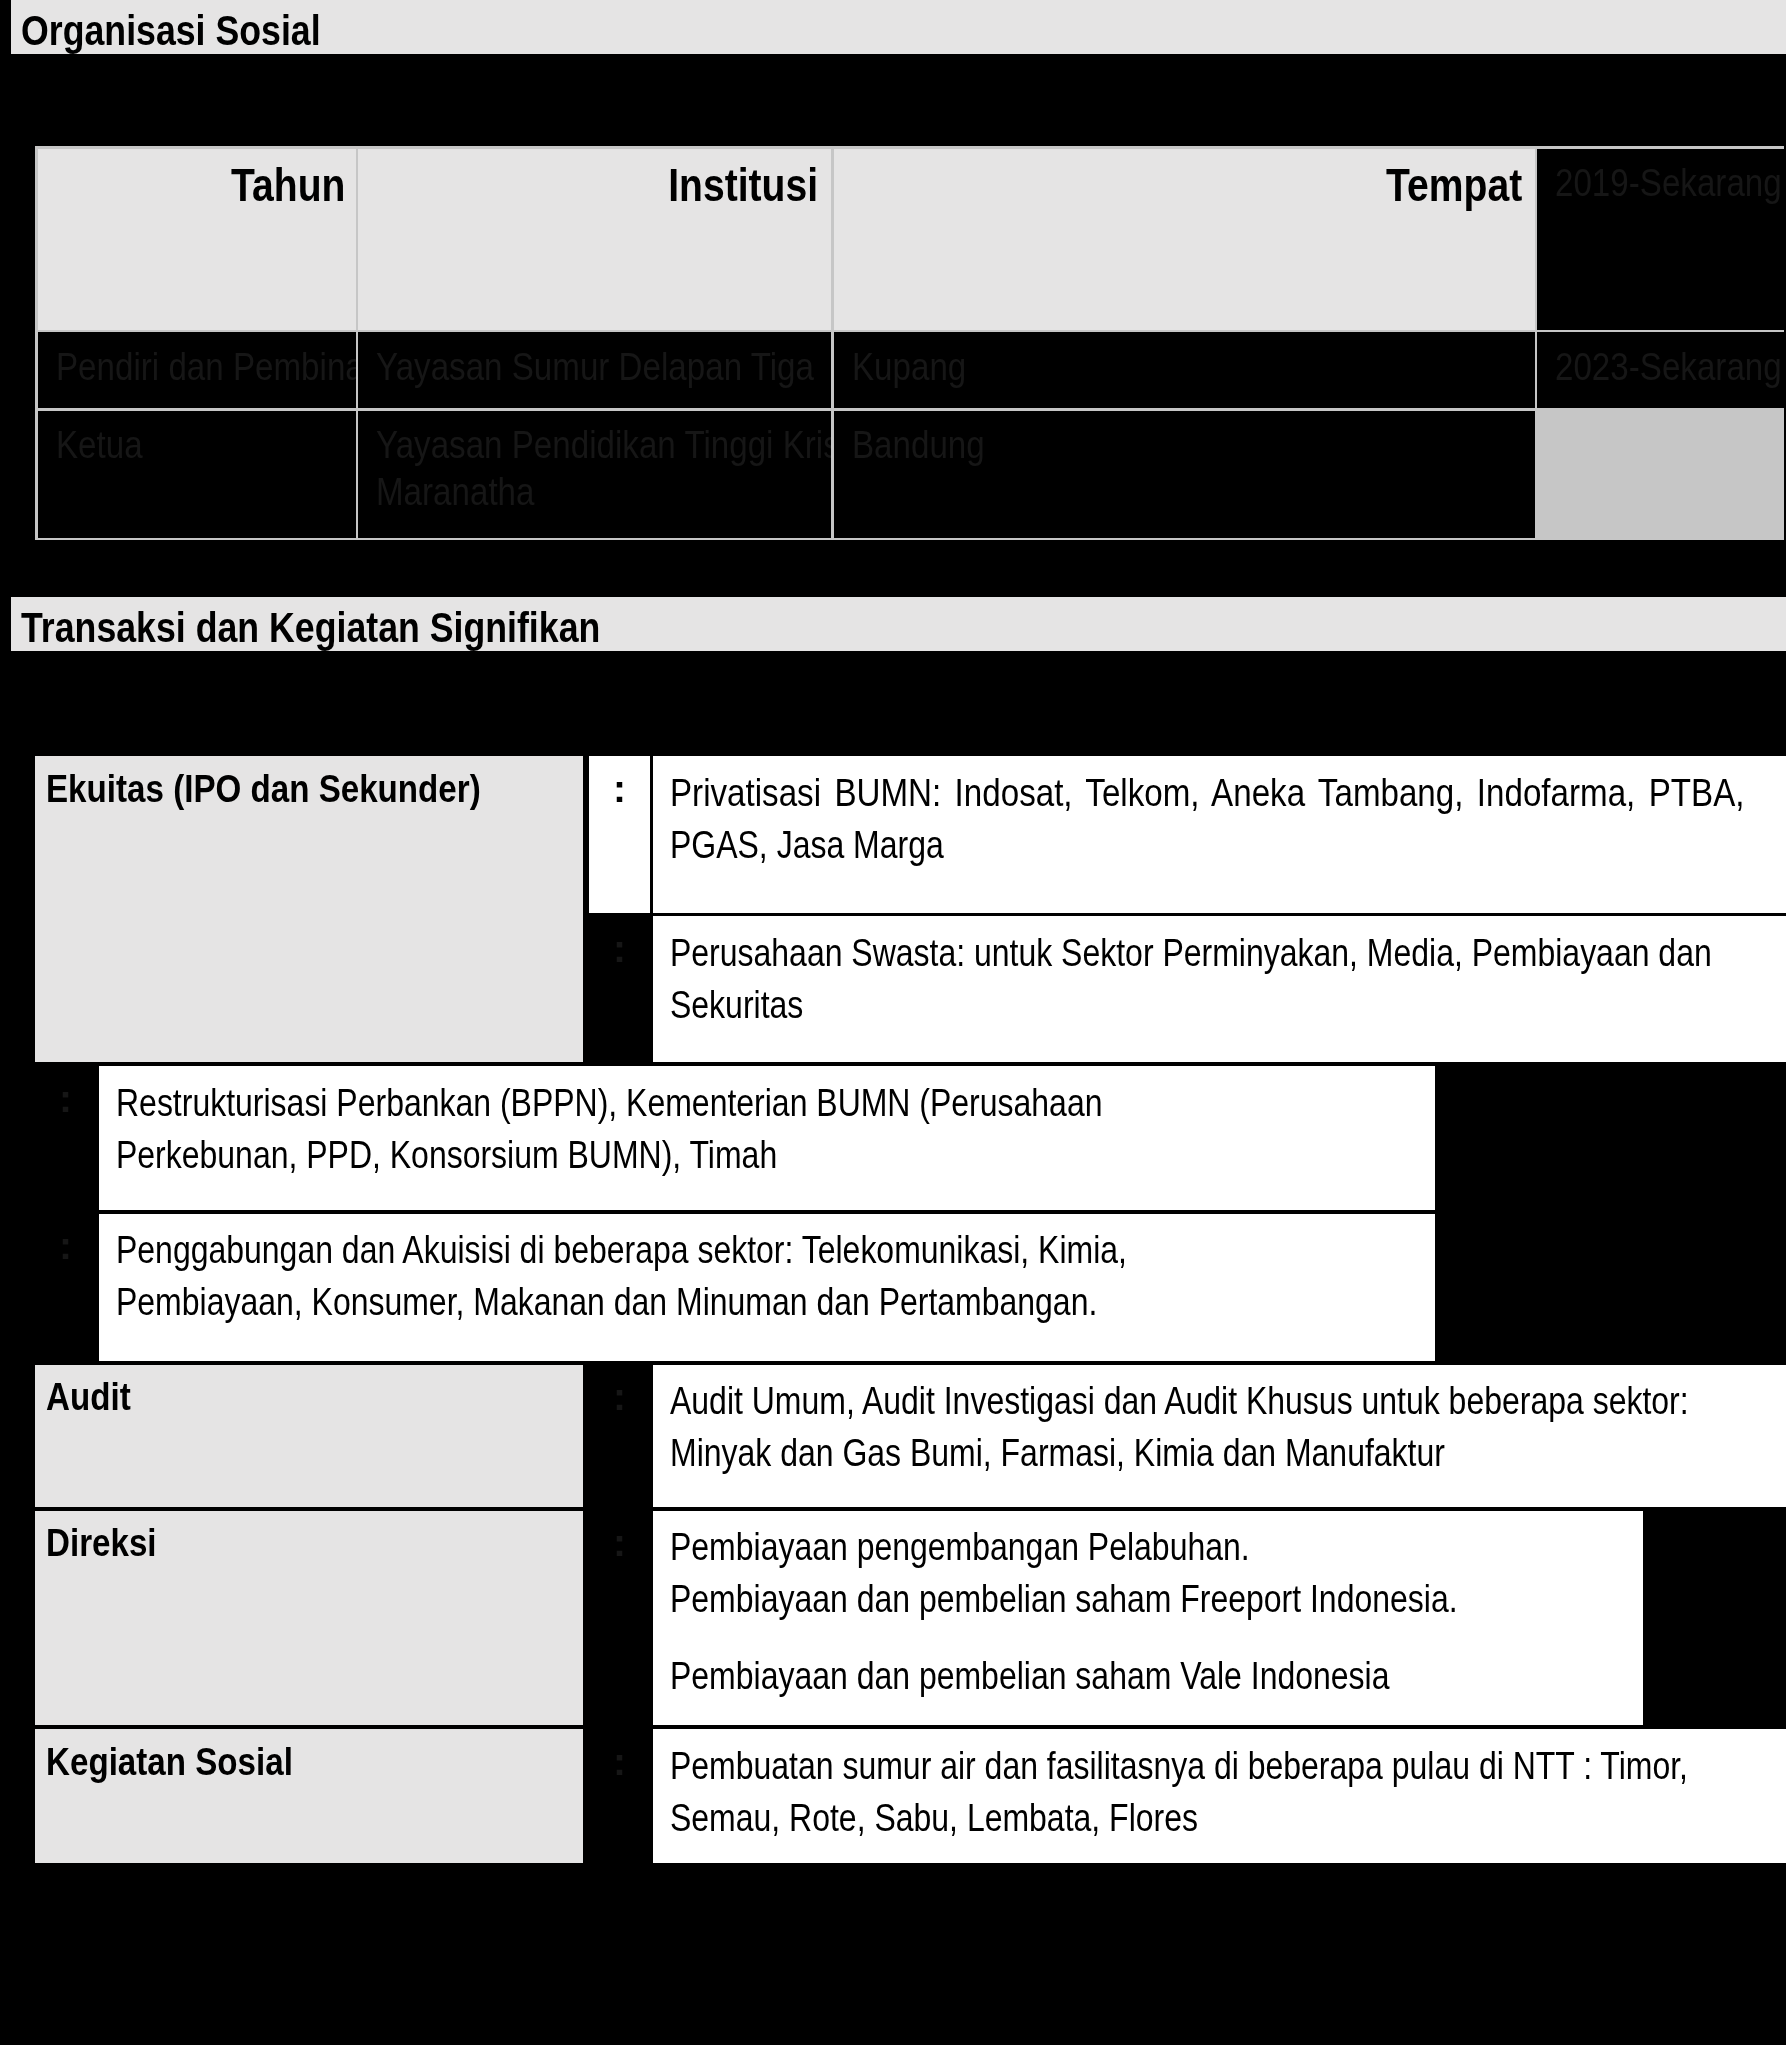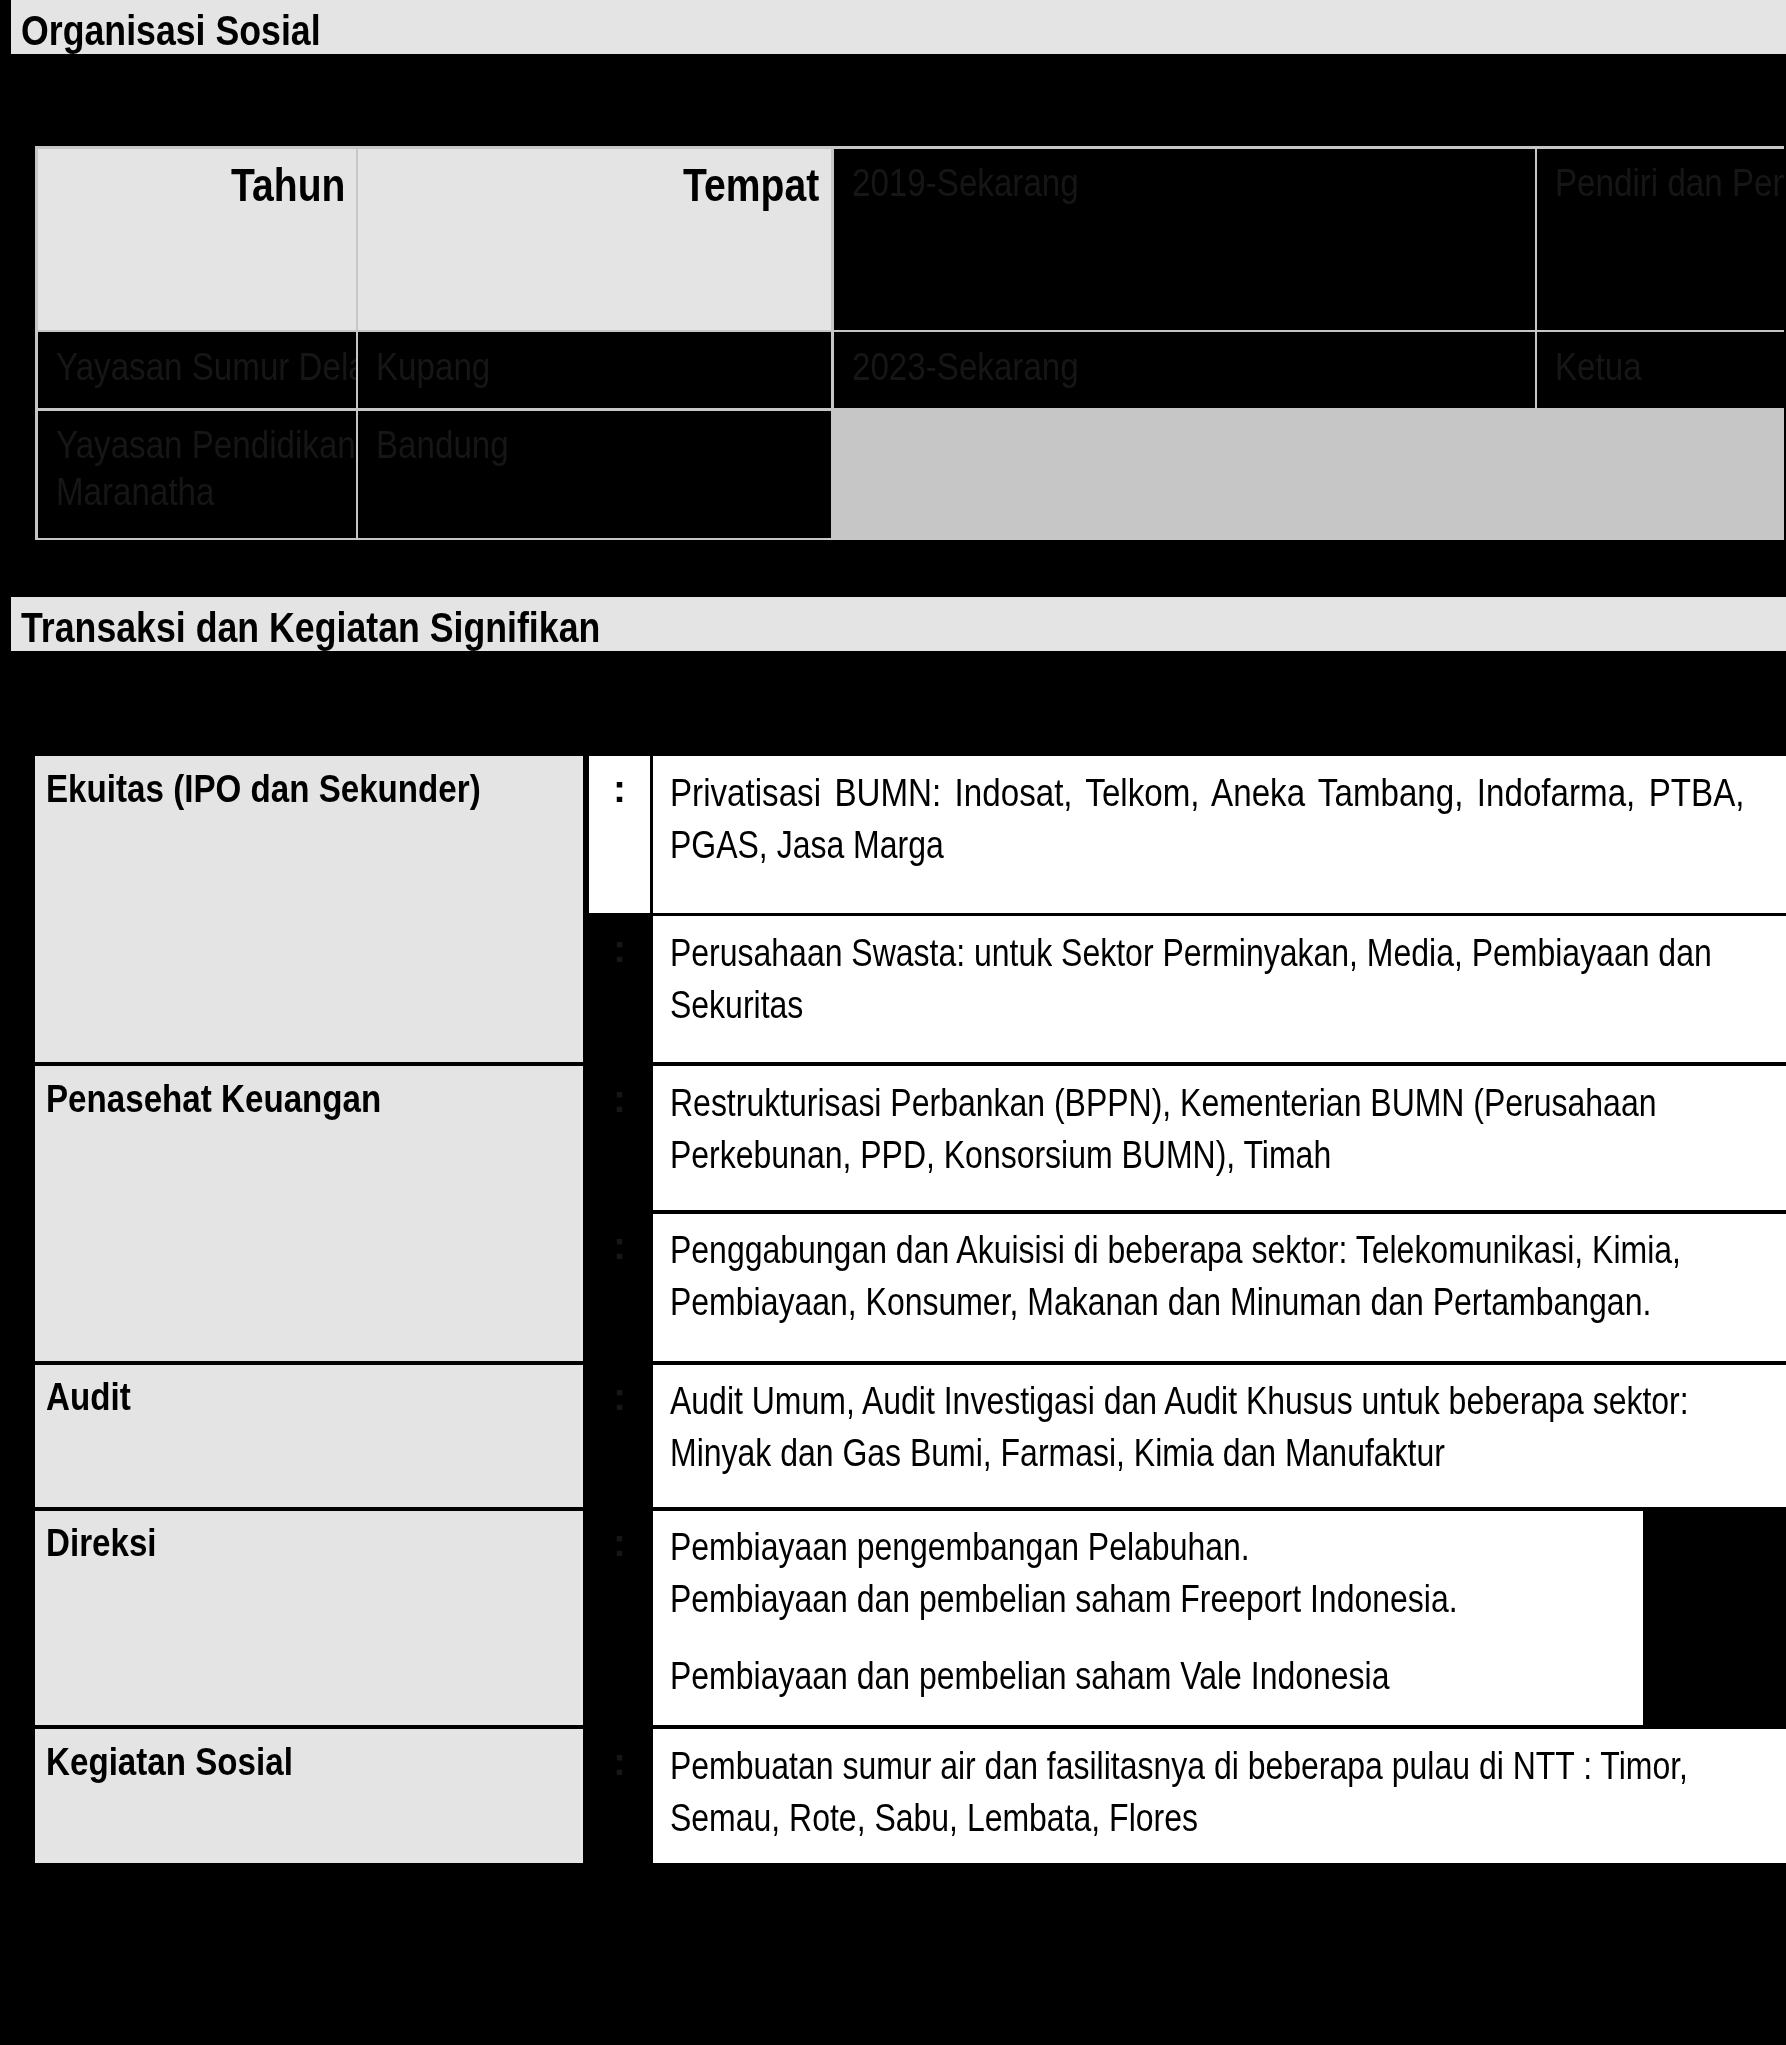--- a/index.html
+++ b/index.html
@@ -42,20 +42,21 @@
 </head>
 <body>
 
 <div class="page">
   <div class="bar" id="bar1">
     <span class="cond">Organisasi Sosial</span>
   </div>
 
   <div class="table1">
       <div class="t1h"><span class="condc">Tahun</span></div>
+      <div class="t1h"><span class="condc">Institusi</span></div>
       <div class="t1h"><span class="condc">Tempat</span></div>
       <div class="t1c">
         <div class="t1line"><span class="cond">2019-Sekarang</span></div>
       </div>
       <div class="t1c">
         <div class="t1line"><span class="cond">Pendiri dan Pembina</span></div>
       </div>
       <div class="t1c">
         <div class="t1line"><span class="cond">Yayasan Sumur Delapan Tiga</span></div>
       </div>
@@ -95,21 +96,20 @@
           <div class="t2sub" style="height: 146px;">
             <div class="t2colon colon-black">:</div>
             <div class="t2content">
               <div class="line"><span class="cond82">Perusahaan Swasta: untuk Sektor Perminyakan, Media, Pembiayaan dan</span></div>
               <div class="line"><span class="cond82">Sekuritas</span></div>
             </div>
           </div>
         </div>
       </div>
       <div class="t2row">
-        <div class="t2label"><span class="cond">Penasehat Keuangan</span></div>
         <div class="t2main">
           <div class="t2sub" style="height: 144px;">
             <div class="t2colon colon-black">:</div>
             <div class="t2content">
               <div class="line"><span class="cond82">Restrukturisasi Perbankan (BPPN), Kementerian BUMN (Perusahaan</span></div>
               <div class="line"><span class="cond82">Perkebunan, PPD, Konsorsium BUMN), Timah</span></div>
             </div>
           </div>
           <div class="t2sub" style="height: 147px;">
             <div class="t2colon colon-black">:</div>

